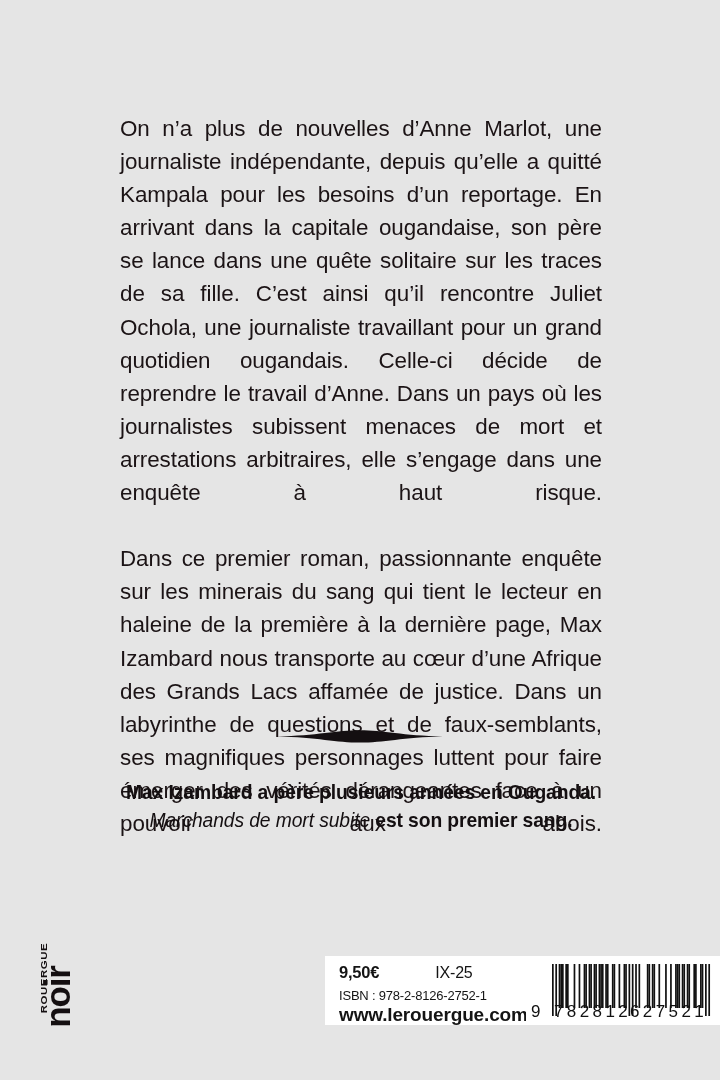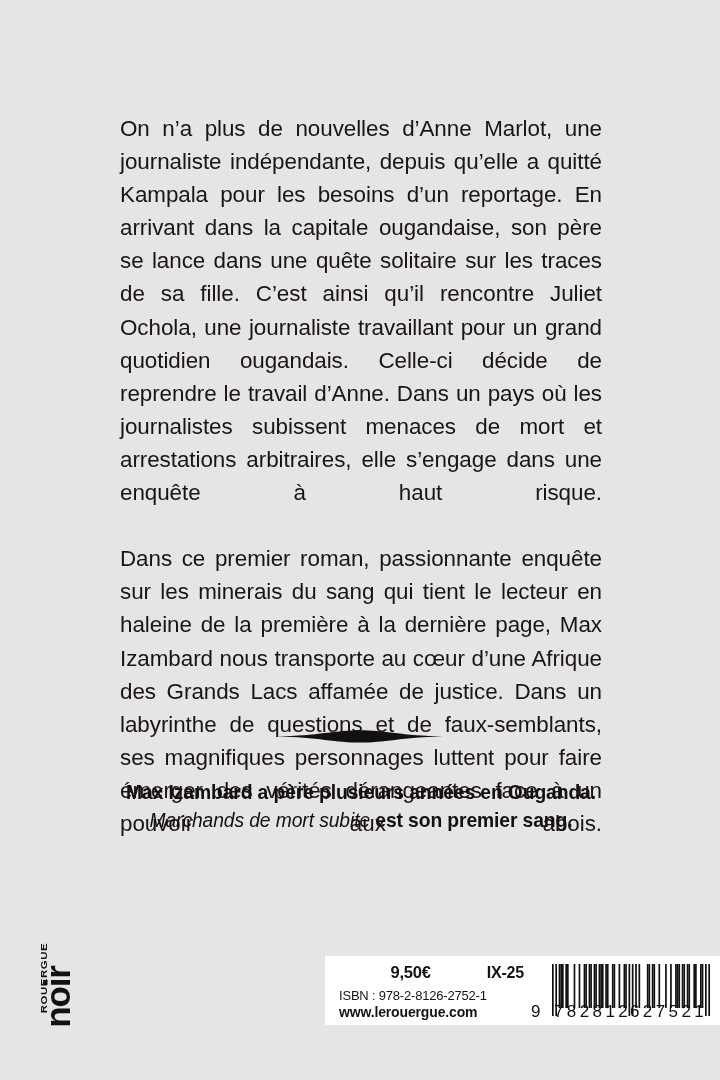--- a/index.html
+++ b/index.html
@@ -150,47 +150,47 @@
   }
   .price-col {
     position: absolute;
     left: 14px;
     top: 7px;
     width: 185px;
   }
   .price-row {
     display: flex;
     align-items: baseline;
-    justify-content: flex-end;
+    justify-content: flex-start;
     height: 21px;
   }
   .price {
     font-size: 16.5px;
     font-weight: 700;
     color: #141414;
     letter-spacing: -0.2px;
   }
   .edcode {
     font-size: 16px;
-    font-weight: 700;
+    font-weight: 400;
     color: #141414;
     margin-left: 56px;
     letter-spacing: -0.2px;
   }
   .isbn {
     margin-top: 4px;
     font-size: 13px;
     font-weight: 400;
     color: #141414;
     letter-spacing: -0.2px;
     white-space: nowrap;
   }
   .weburl {
     margin-top: 1px;
-    font-size: 14px;
+    font-size: 19px;
     font-weight: 700;
     color: #141414;
     letter-spacing: -0.15px;
     white-space: nowrap;
   }
   .barcode-box {
     position: absolute;
     right: 6px;
     top: 4px;
     width: 188px;

